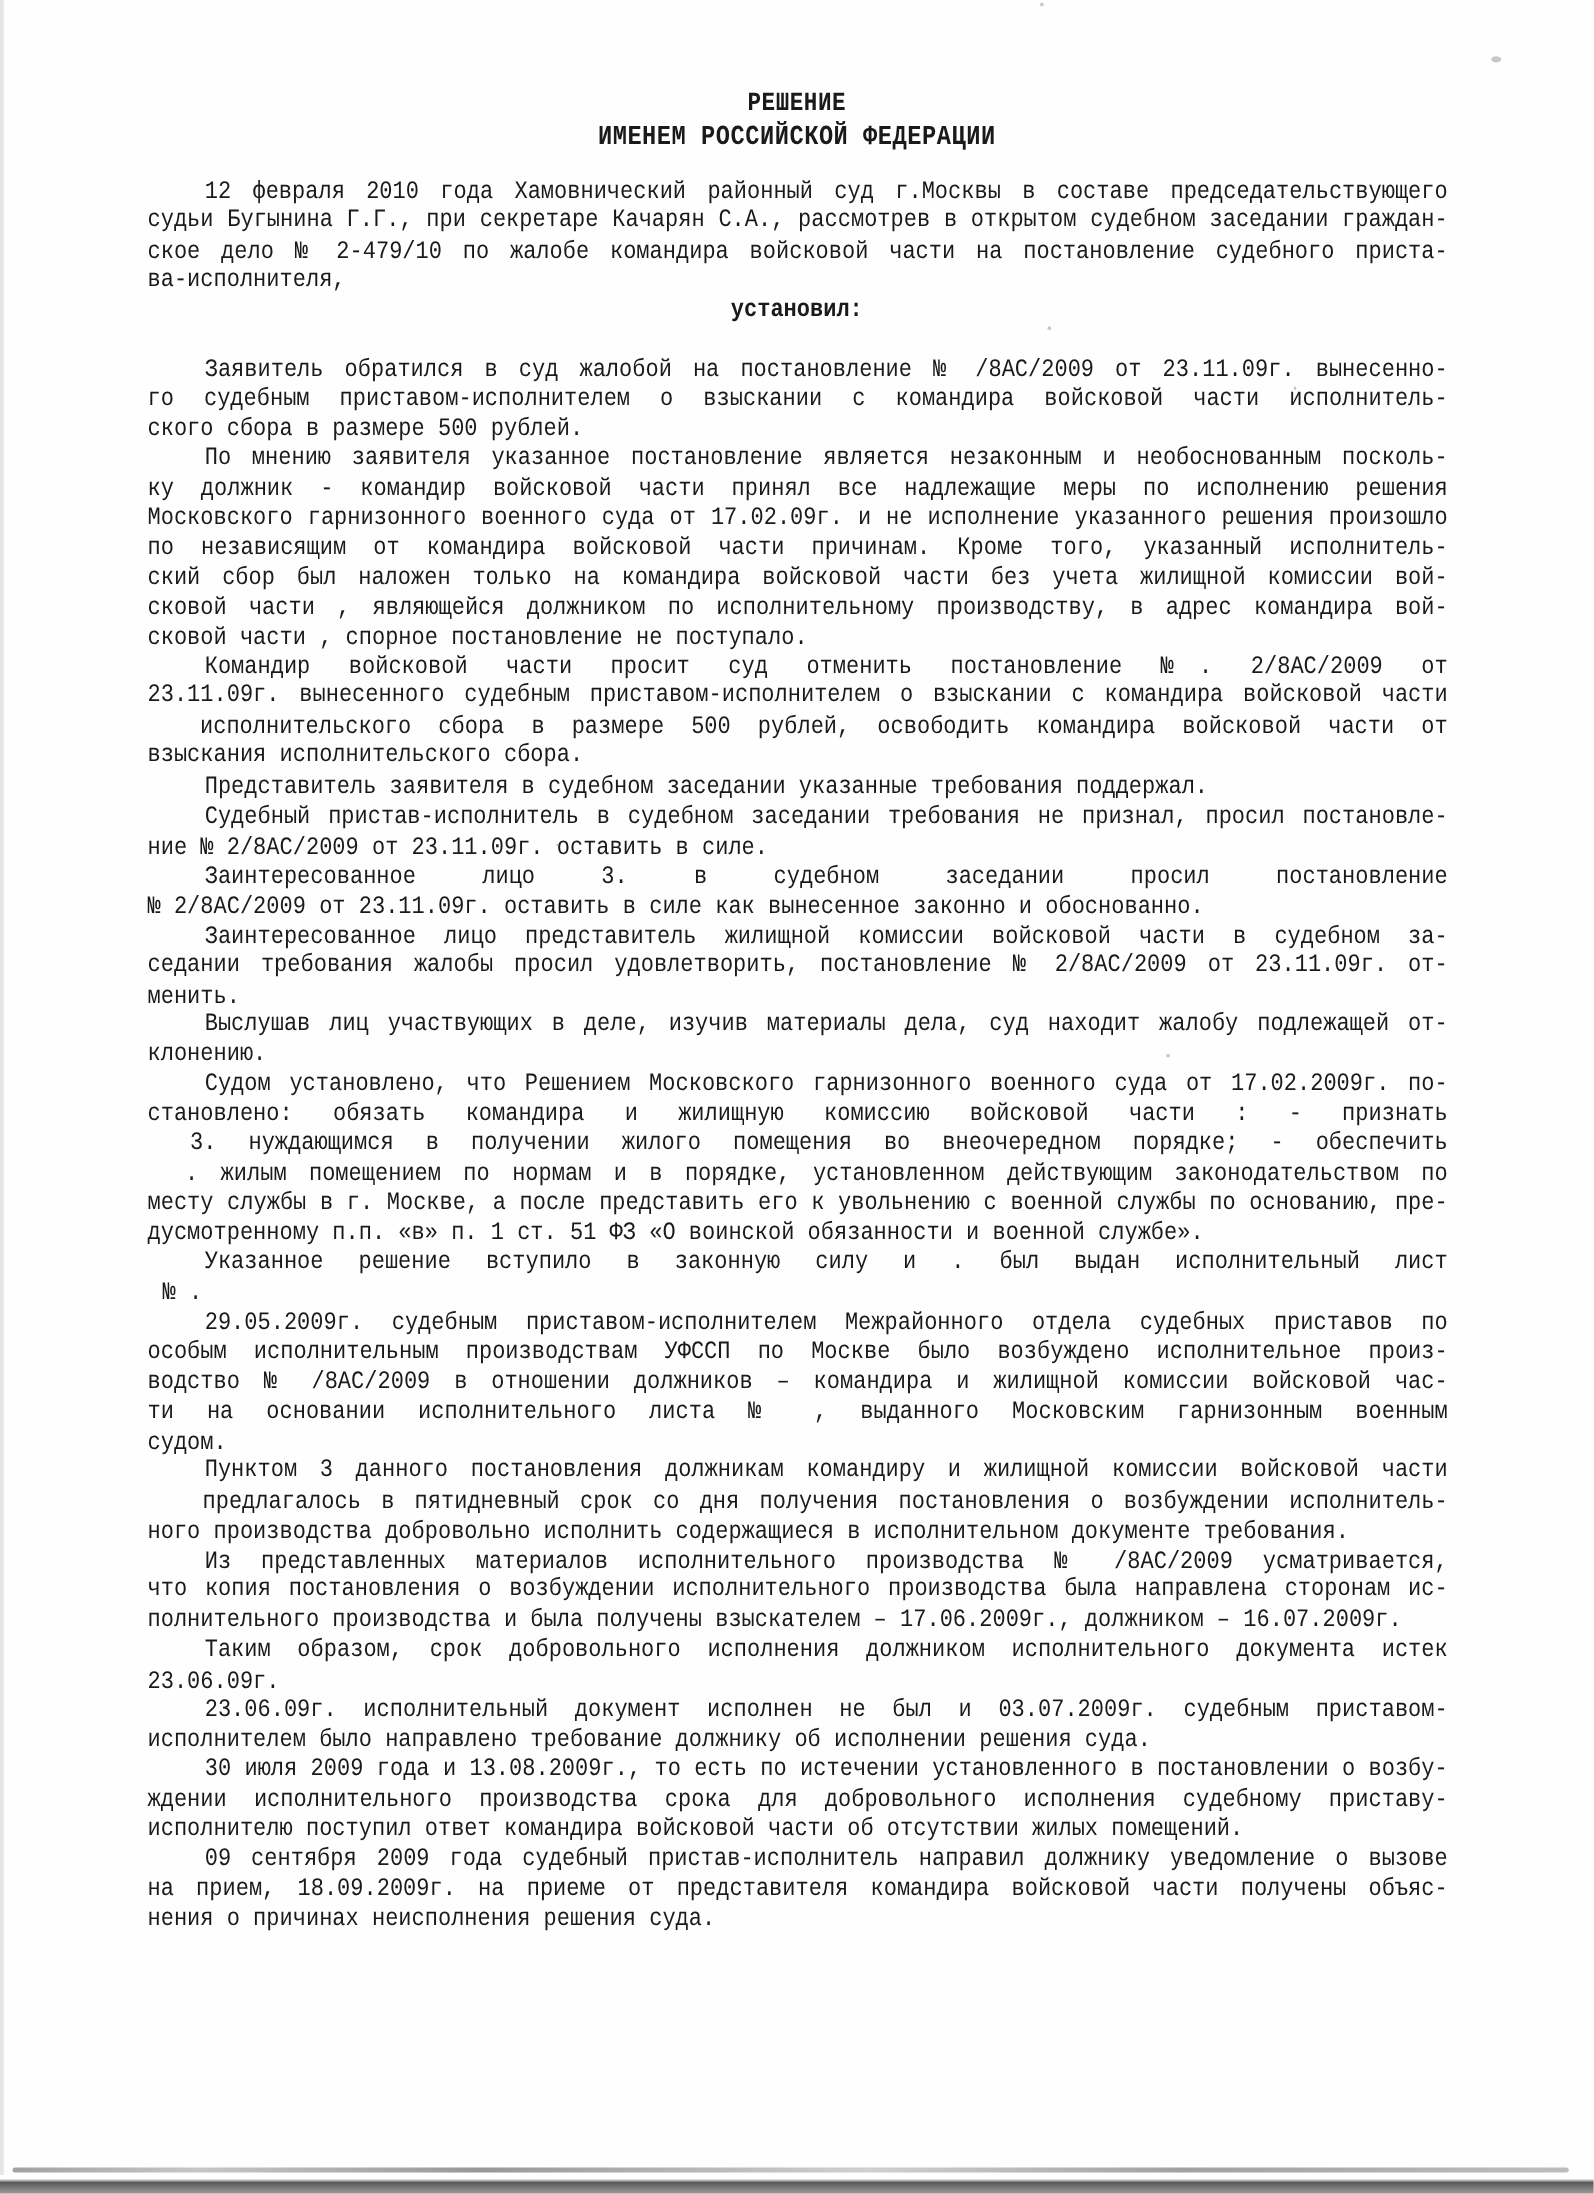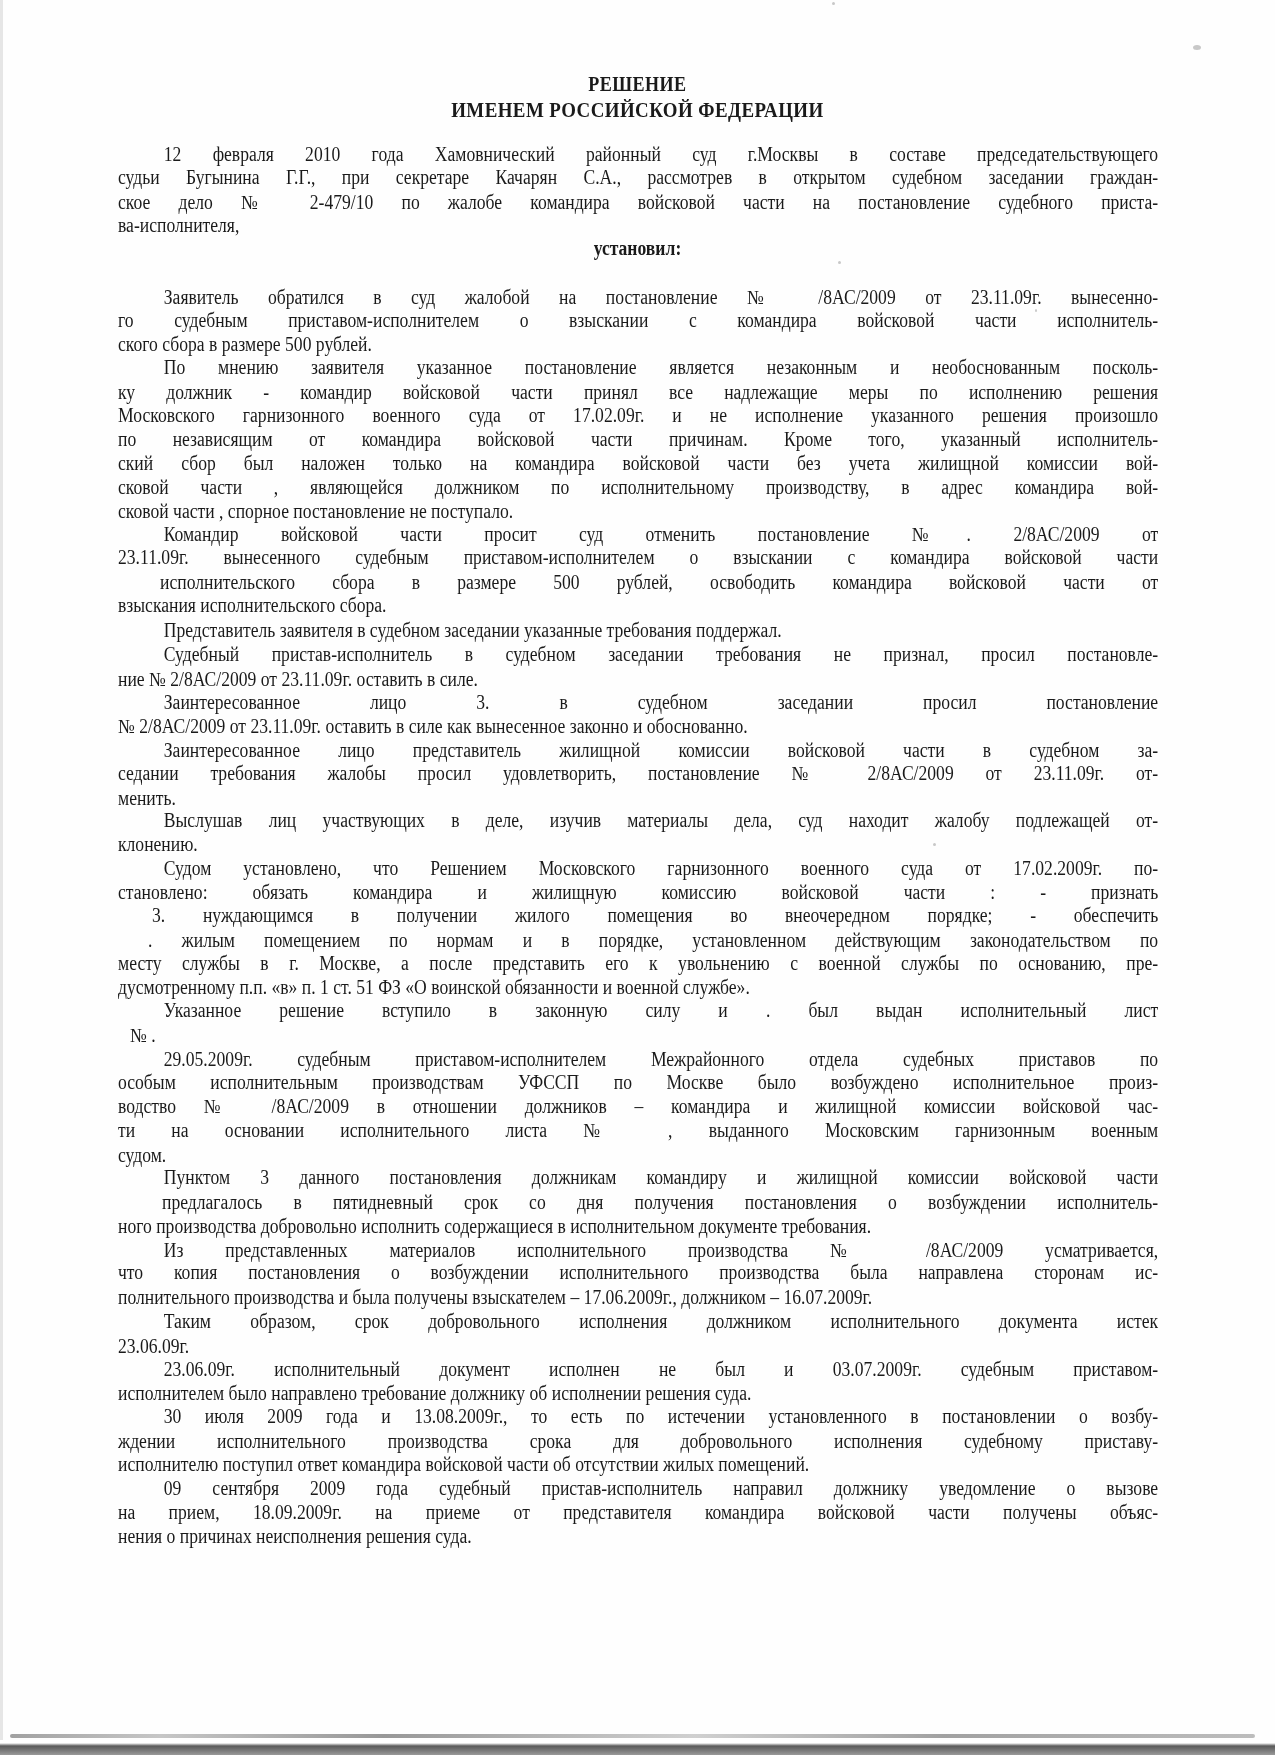--- a/index.html
+++ b/index.html
@@ -1,20 +1,20 @@
 <!DOCTYPE html>
 <html><head>
 <meta charset="utf-8">
 <style>
   html, body { margin: 0; padding: 0; background: #ffffff; }
   body { width: 1275px; height: 1755px; position: relative; overflow: hidden; }
   .page {
     position: absolute; left: 0; top: 0; width: 1275px; height: 1755px;
     background: #fefefe;
-    font-family: Liberation Serif, serif;
+    font-family: Liberation Mono, monospace;
     color: #1a1a1a;
   }
   .title {
     position: absolute; left: 0; width: 1275px; text-align: center;
     font-weight: bold; font-size: 21px; letter-spacing: 0.5px;
     transform: scaleX(0.86); transform-origin: 637px 0;
   }
   .line {
     position: absolute; left: 118px; width: 1040px;
     font-size: 20px; line-height: 24px; white-space: nowrap;

